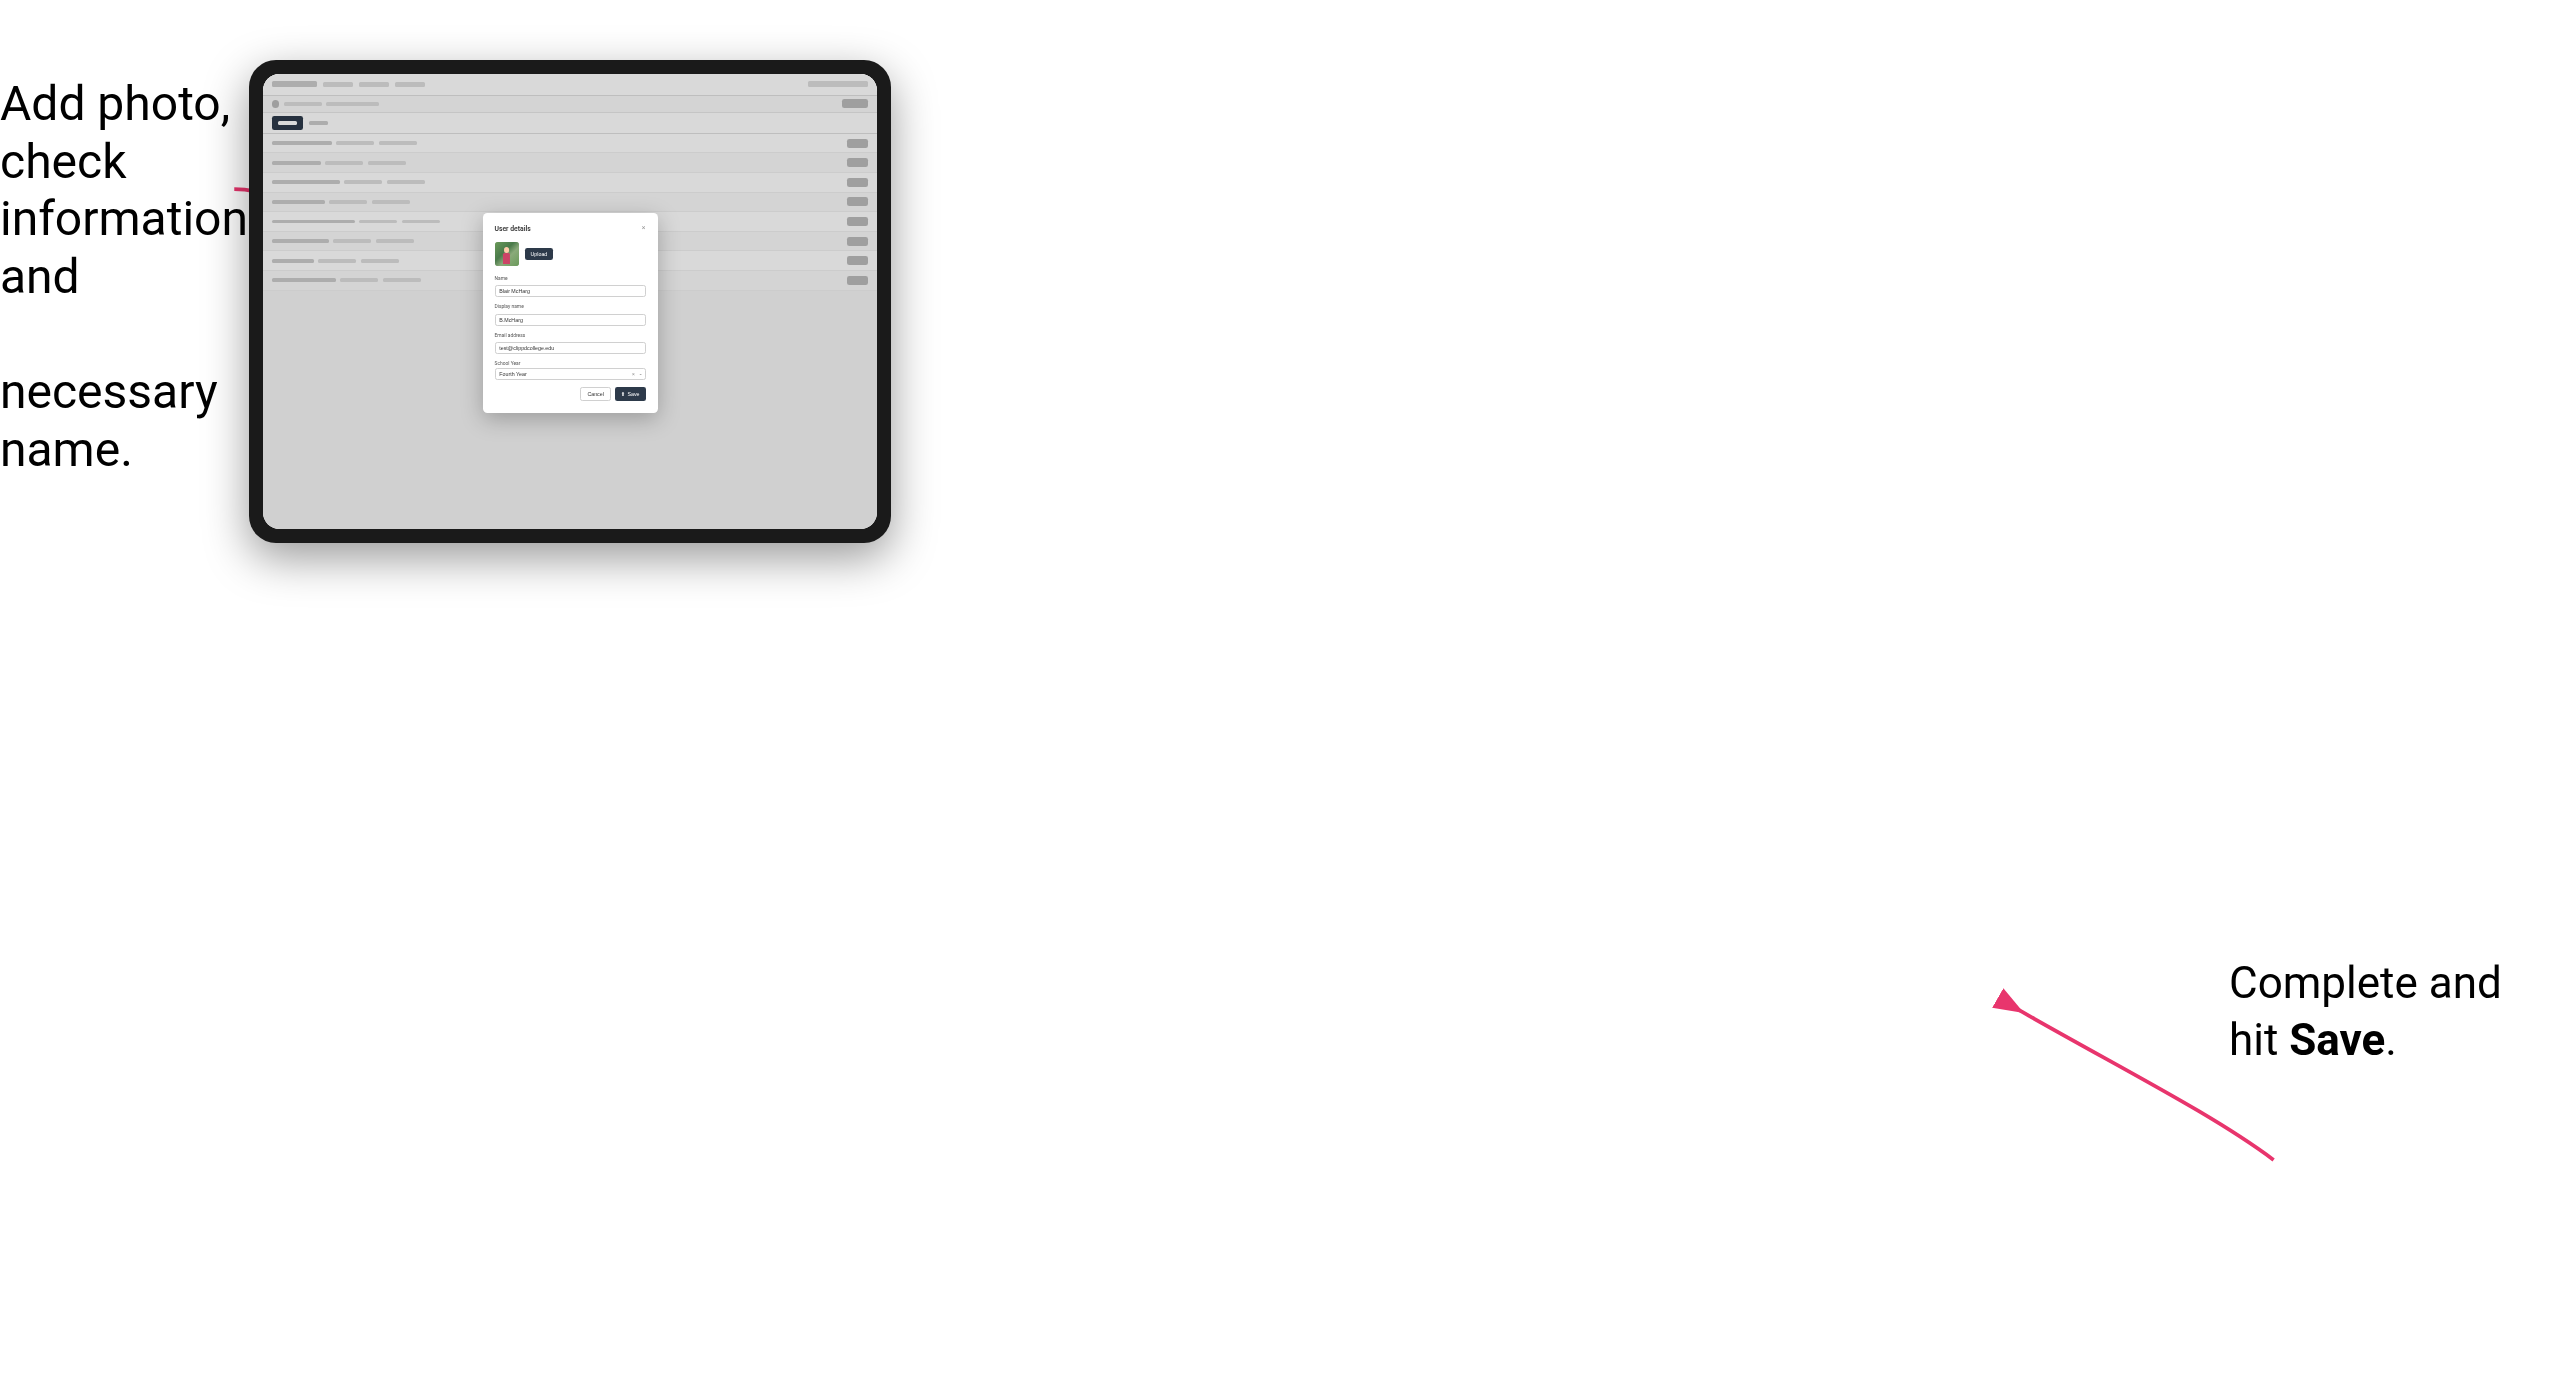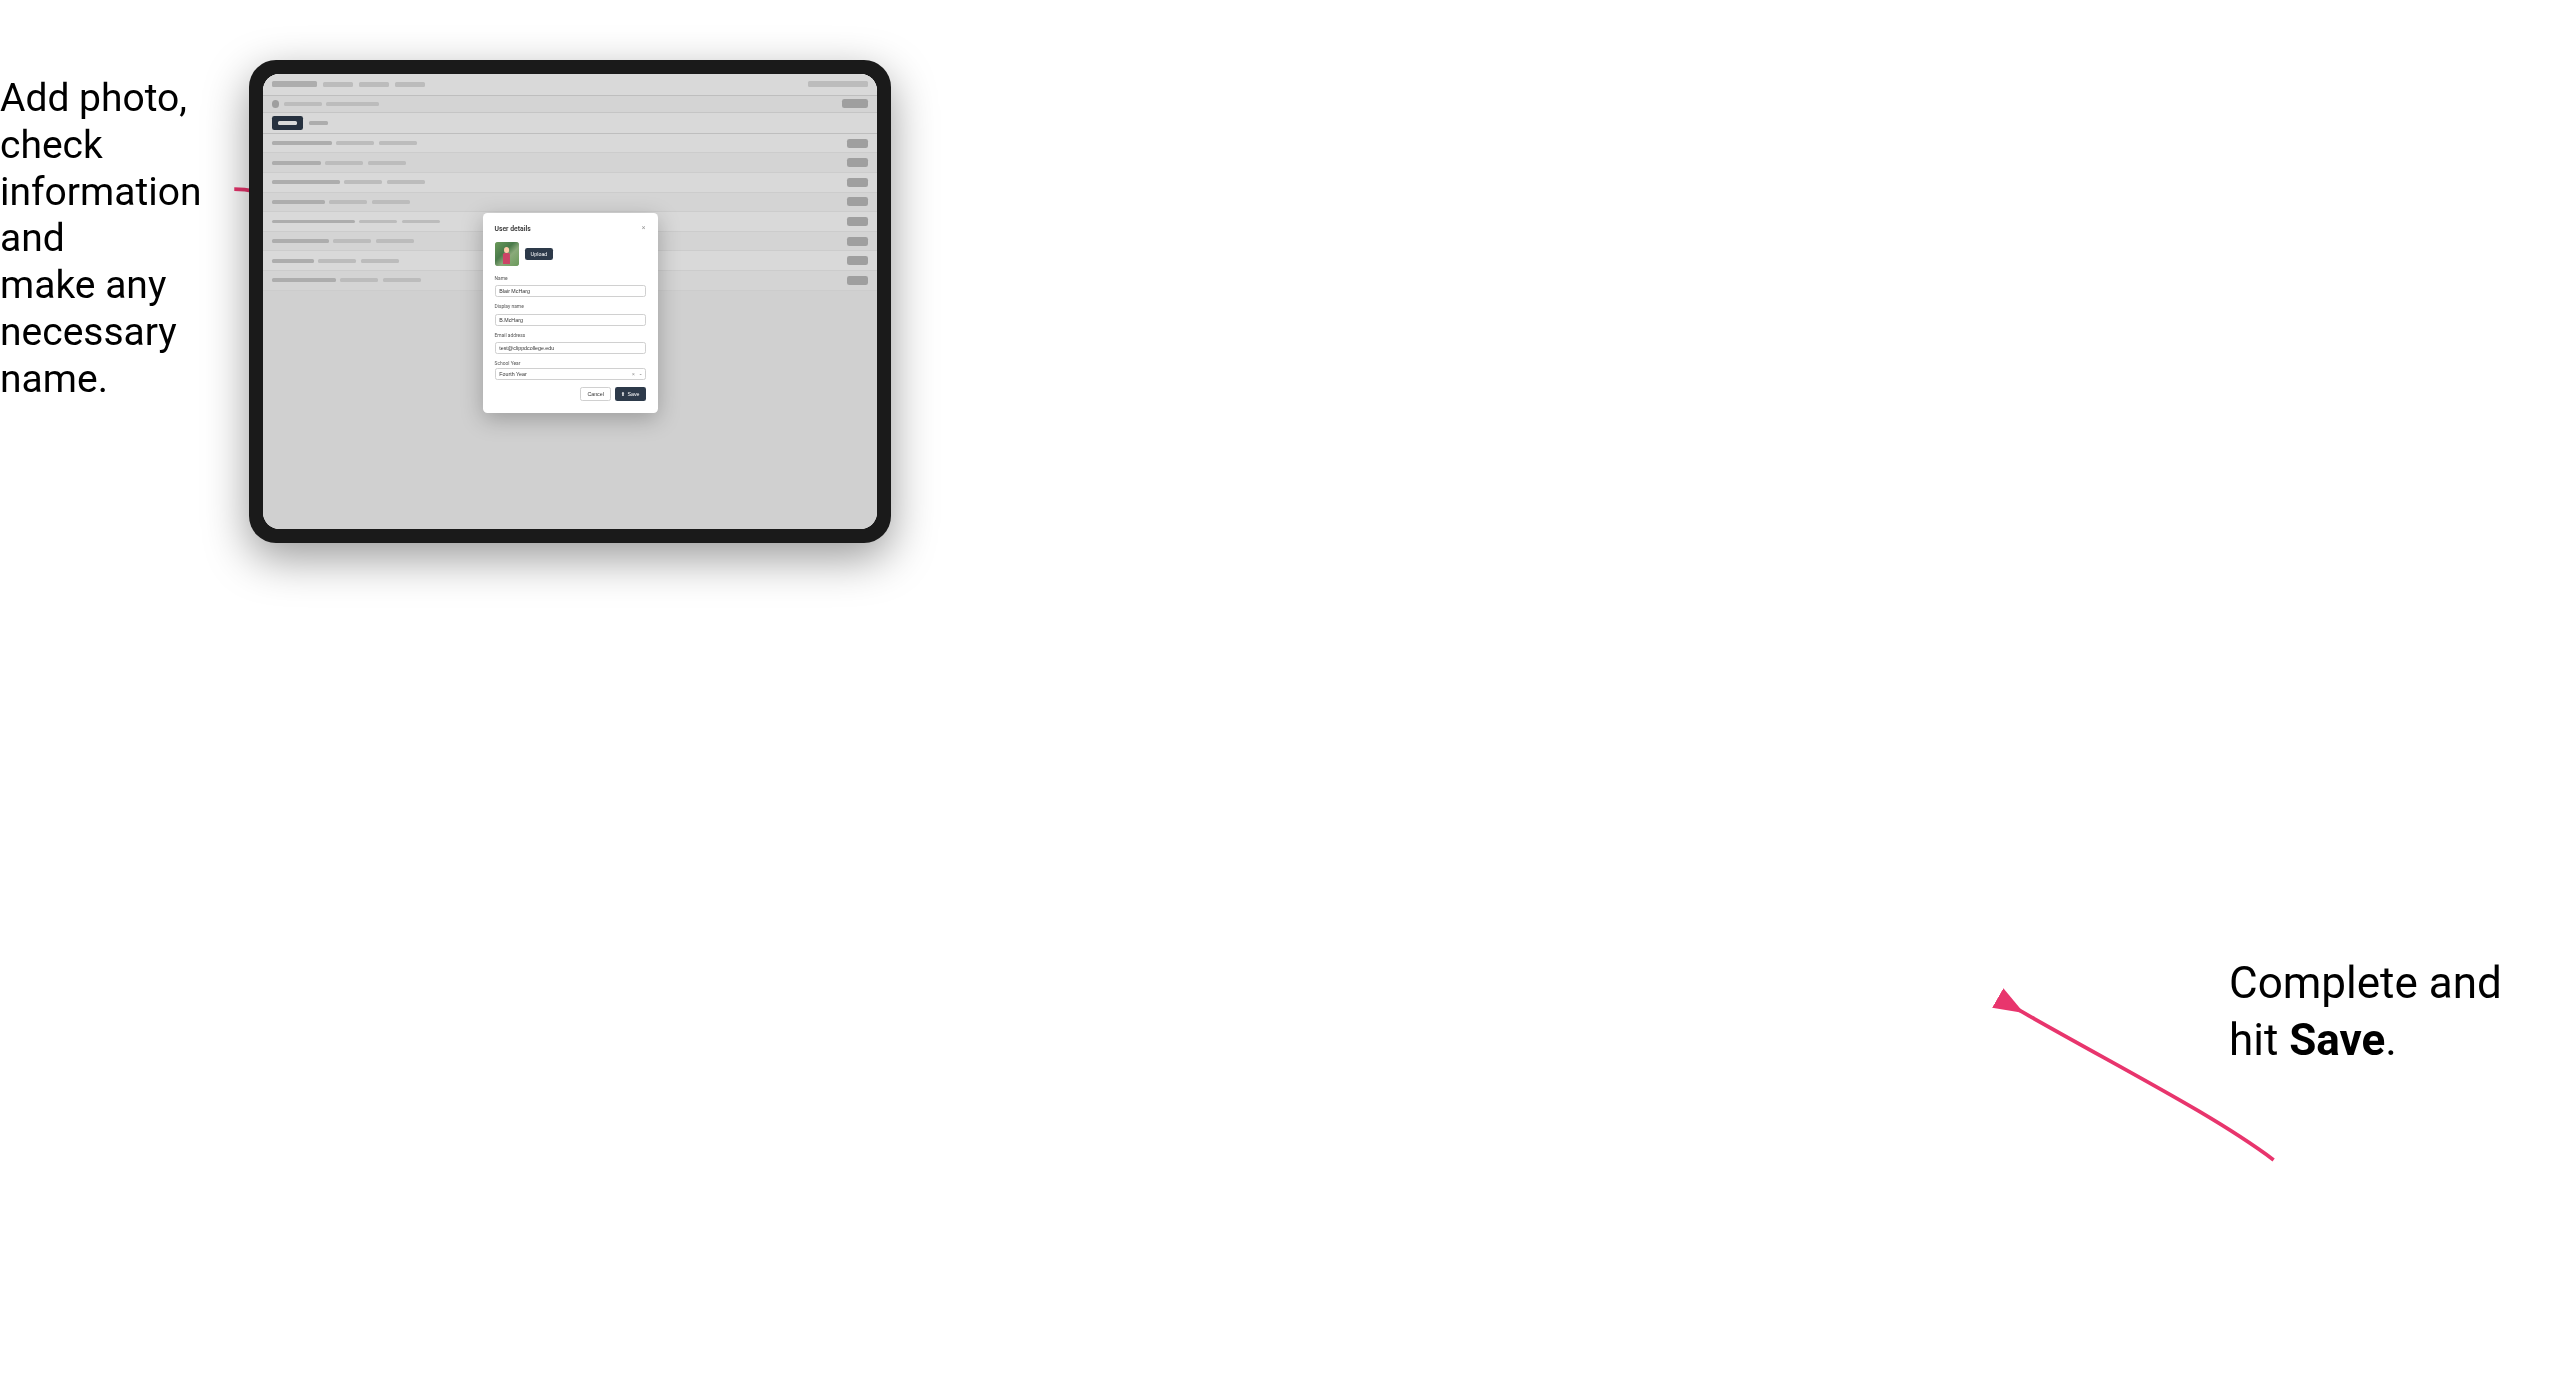--- a/index.html
+++ b/index.html
@@ -11,21 +11,21 @@
       height: 1386px;
       position: relative;
       overflow: hidden;
     }
 
     
     .annotation-left {
       position: absolute;
       left: 0px;
       top: 75px;
-      font-size: 39px;
+      font-size: 48px;
       font-weight: 400;
       line-height: 1.2;
       color: #000;
       width: 242px;
     }
 
     .annotation-right {
       position: absolute;
       right: 45px;
       bottom: 317px;
@@ -397,21 +397,21 @@
     svg.arrow {
       overflow: visible;
     }
   </style>
 </head>
 <body>
 
 <div class="annotation-left">
   <span>Add photo, check</span><br>
   <span>information and</span><br>
-  <span>make any</span><br>
+  <br>
   <span>necessary name.</span>
 </div>
 
 <div class="annotation-right">
   <span>Complete and</span><br>
   <span>hit </span><strong>Save</strong><span>.</span>
 </div>
 
 <svg class="arrow" style="position:absolute;left:219px;top:174px;width:272px;height:166px;pointer-events:none;" viewBox="0 0 360 220" width="272" height="166">
   <defs>

